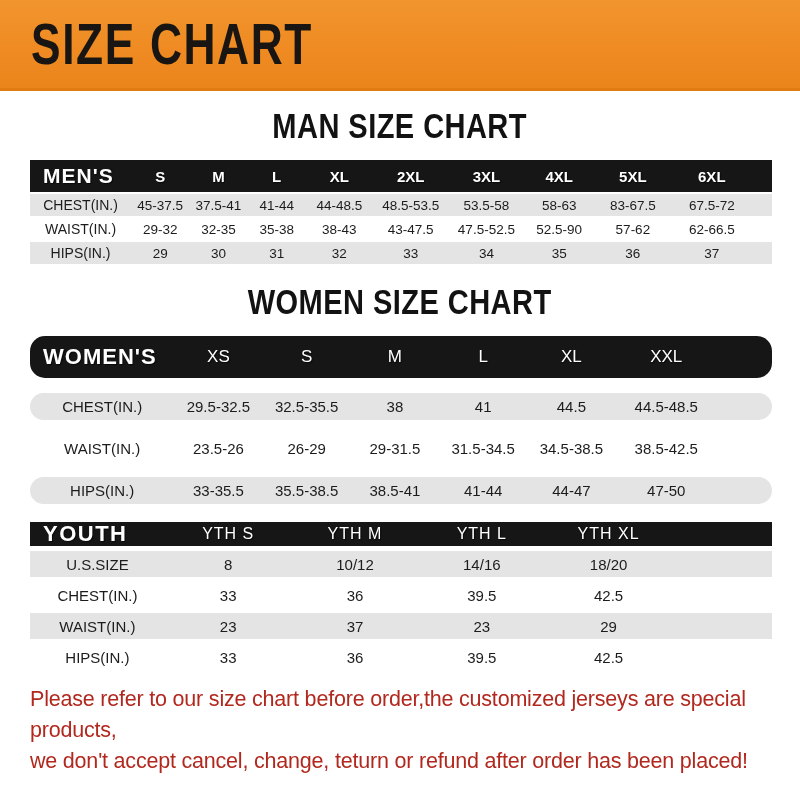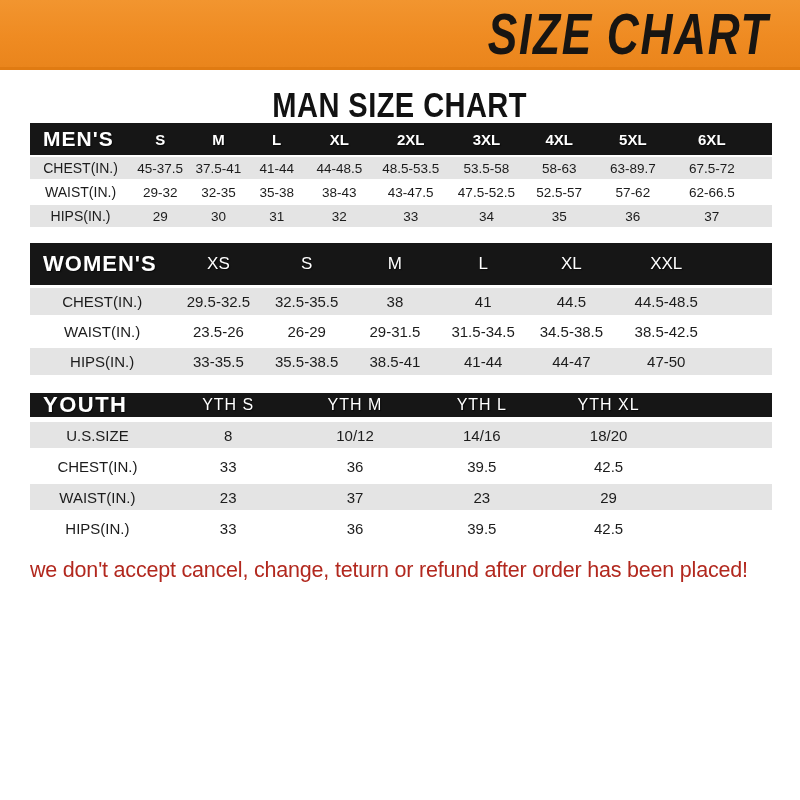--- a/index.html
+++ b/index.html
@@ -18,24 +18,24 @@
     font-family:"Liberation Sans", sans-serif;
     color:var(--ink);
   }
   .page{
     width:800px;height:800px;
     overflow:hidden;position:relative;background:#fff;
   }
 
   
   .banner{
-    height:70px;width:100%;
+    height:91px;width:100%;
     background:linear-gradient(180deg,#f2952f 0%,var(--banner-orange) 55%,#ea851c 100%);
     border-bottom:3px solid var(--banner-orange-dark);
-    display:flex;align-items:center;justify-content:flex-end;font-style:italic;
+    display:flex;align-items:center;justify-content:flex-start;
   }
   .banner-title{
     display:inline-block;
     font-size:54px;font-weight:800;color:#181512;
     letter-spacing:2px;
     transform:scale(0.82,1.05);transform-origin:center;
     white-space:nowrap;
   }
 
   
@@ -69,37 +69,37 @@
     flex:1 1 0;text-align:center;white-space:nowrap;
     color:inherit;
   }
   .thead .cell{font-weight:600;}
   .thead .cell.label{
     text-align:left;font-weight:800;letter-spacing:1px;
   }
   .tbody .cell{color:#1c1c1c;}
 
   
-  .men{}
+  .men{margin-top:16px;}
   .men .trow{padding-right:20px;}
   .men .thead{height:32px;font-size:15px;}
   .men .thead .cell.label{font-size:21px;padding-left:13px;}
   .men .tbody{height:22px;font-size:13.5px;}
   .men .cell.label{flex:0 0 14%;}
   .men .tbody .cell.label{font-size:14px;text-align:center;padding-left:0;}
   .men .cell:nth-child(5){flex:1.15;}
   .men .cell:nth-child(6){flex:1.3;}
   .men .cell:nth-child(7){flex:1.3;}
   .men .cell:nth-child(8){flex:1.2;}
   .men .cell:nth-child(9){flex:1.33;}
   .men .cell:nth-child(10){flex:1.38;}
 
   
   .women{margin-top:16px;}
-  .women .trow{padding-right:55px;margin-bottom:3px;}
+  .women .trow{padding-right:55px;margin-bottom:15px;border-radius:15px;}
   .women .thead{height:42px;font-size:17px;}
   .women .thead .cell{font-weight:500;}
   .women .thead .cell.label{font-size:22px;font-weight:800;padding-left:13px;}
   .women .tbody{height:27px;font-size:15px;}
   .women .cell.label{flex:0 0 21%;}
   .women .tbody .cell.label{text-align:center;}
   .women .cell:nth-child(7){flex:1.15;}
 
   
   .youth{margin-top:18px;}
@@ -147,49 +147,52 @@
       </div>
       <div class="trow tbody gray">
         <div class="cell label">CHEST(IN.)</div>
         <div class="cell">45-37.5</div>
         <div class="cell">37.5-41</div>
         <div class="cell">41-44</div>
         <div class="cell">44-48.5</div>
         <div class="cell">48.5-53.5</div>
         <div class="cell">53.5-58</div>
         <div class="cell">58-63</div>
-        <div class="cell">63-89.7</div>
+        <div class="cell">83-67.5</div>
         <div class="cell">67.5-72</div>
       </div>
       <div class="trow tbody white">
         <div class="cell label">WAIST(IN.)</div>
         <div class="cell">29-32</div>
         <div class="cell">32-35</div>
         <div class="cell">35-38</div>
         <div class="cell">38-43</div>
         <div class="cell">43-47.5</div>
         <div class="cell">47.5-52.5</div>
-        <div class="cell">52.5-57</div>
+        <div class="cell">52.5-90</div>
         <div class="cell">57-62</div>
         <div class="cell">62-66.5</div>
       </div>
       <div class="trow tbody gray">
         <div class="cell label">HIPS(IN.)</div>
         <div class="cell">29</div>
         <div class="cell">30</div>
         <div class="cell">31</div>
         <div class="cell">32</div>
         <div class="cell">33</div>
         <div class="cell">34</div>
         <div class="cell">35</div>
         <div class="cell">36</div>
         <div class="cell">37</div>
       </div>
     </div>
 
+  <h2 class="section-title st-women">
+    <span>WOMEN SIZE CHART</span>
+  </h2>
   <div class="table women">
       <div class="trow thead">
         <div class="cell label">WOMEN'S</div>
         <div class="cell">XS</div>
         <div class="cell">S</div>
         <div class="cell">M</div>
         <div class="cell">L</div>
         <div class="cell">XL</div>
         <div class="cell">XXL</div>
       </div>
@@ -254,16 +257,17 @@
       <div class="trow tbody white">
         <div class="cell label">HIPS(IN.)</div>
         <div class="cell">33</div>
         <div class="cell">36</div>
         <div class="cell">39.5</div>
         <div class="cell">42.5</div>
       </div>
     </div>
 
   <footer class="note">
+    <p>Please refer to our size chart before order,the customized jerseys are special products,</p>
     <p>we don't accept cancel, change, teturn or refund after order has been placed!</p>
   </footer>
 
 </div>
 
 </body></html>

